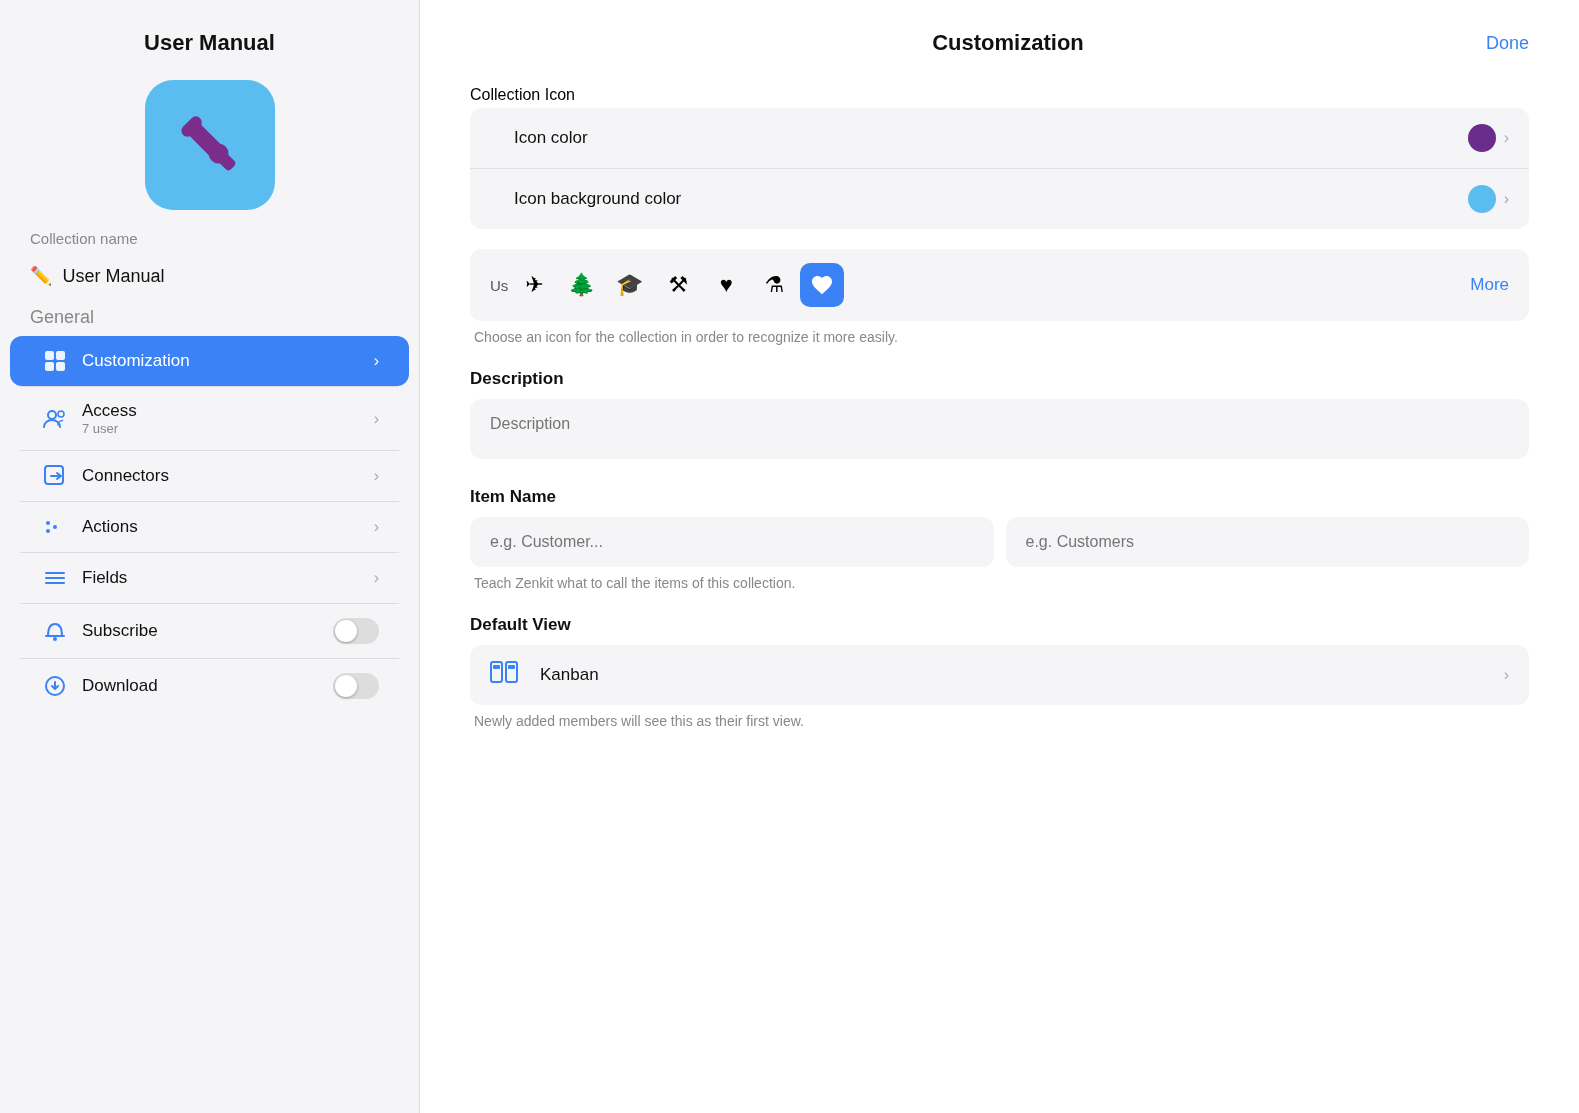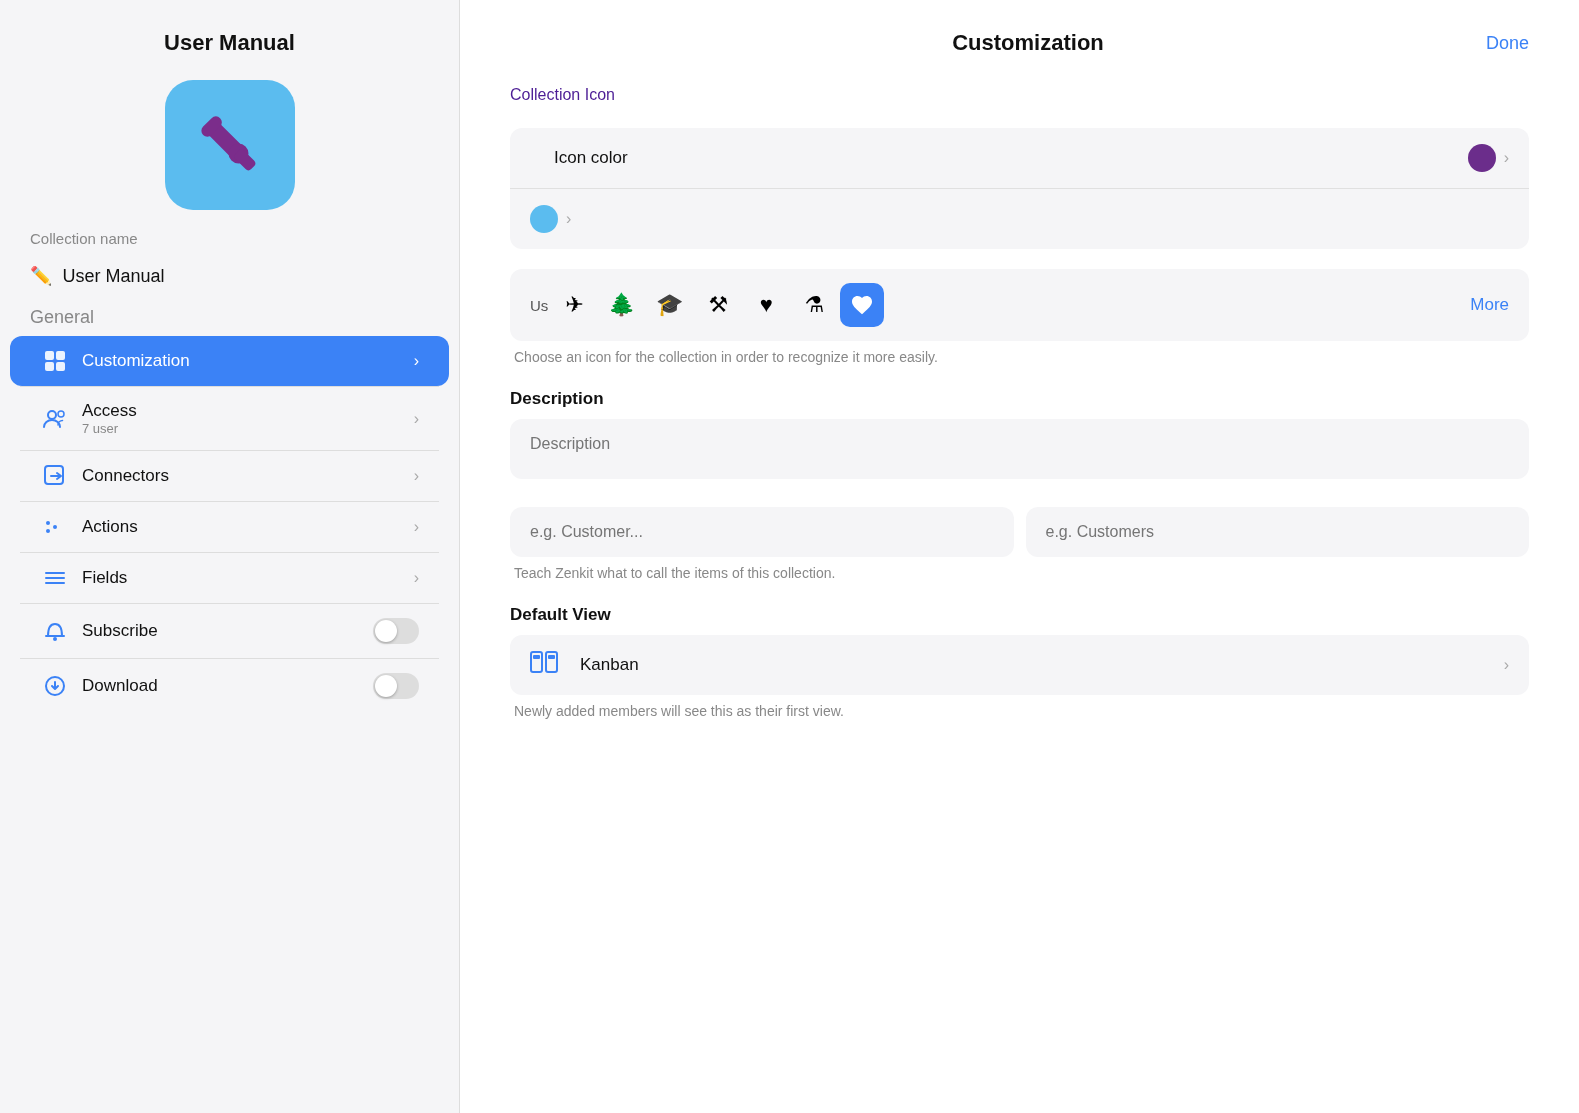--- a/index.html
+++ b/index.html
@@ -6,21 +6,21 @@
     body {
       font-family: -apple-system, BlinkMacSystemFont, 'Segoe UI', Helvetica, Arial, sans-serif;
       background: #f0f0f0;
       display: flex;
       width: 1579px;
       min-height: 1113px;
     }
 
     
     .left-panel {
-      width: 460px;
+      width: 420px;
       background: #f5f5f7;
       border-right: 1px solid #ddd;
       display: flex;
       flex-direction: column;
       padding: 30px 0 0 0;
     }
 
     .left-header {
       text-align: center;
       font-size: 22px;
@@ -197,22 +197,22 @@
 
     .done-btn {
       font-size: 18px;
       color: #3b82f6;
       cursor: pointer;
       font-weight: 400;
     }
 
     .section-title {
       font-size: 16px;
-      color: #4c1d95;
-      margin-bottom: 24px;
+      color: #000000;
+      margin-bottom: 4px;
       font-weight: 400;
     }
 
     .settings-group {
       background: #f5f5f7;
       border-radius: 12px;
       margin-bottom: 20px;
       overflow: hidden;
     }
 
@@ -517,20 +517,21 @@
   <div class="section-title">Collection Icon</div>
   <div class="settings-group">
     <div class="settings-row">
       <span class="settings-row-label">Icon color</span>
       <div class="settings-row-right">
         <div class="color-dot" style="background:#6b2d8b"></div>
         <span class="row-chevron">›</span>
       </div>
     </div>
     <div class="settings-row">
+      <span class="settings-row-label">Icon background color</span>
       <div class="settings-row-right">
         <div class="color-dot" style="background:#5bbcef"></div>
         <span class="row-chevron">›</span>
       </div>
     </div>
   </div>
 
   
   <div class="icon-picker">
     <span class="icon-label-text">Us</span>
@@ -547,20 +548,21 @@
     </div>
     <span class="more-btn">More</span>
   </div>
   <p class="helper-text">Choose an icon for the collection in order to recognize it more easily.</p>
 
   
   <div class="form-label">Description</div>
   <textarea class="description-input" placeholder="Description" style=""></textarea>
 
   
+  <div class="form-label">Item Name</div>
   <div class="item-name-row">
     <input class="item-name-input" type="text" placeholder="e.g. Customer..." style="">
     <input class="item-name-input" type="text" placeholder="e.g. Customers" style="">
   </div>
   <p class="helper-text">Teach Zenkit what to call the items of this collection.</p>
 
   
   <div class="form-label">Default View</div>
   <div class="default-view-row">
     <span class="default-view-icon">

